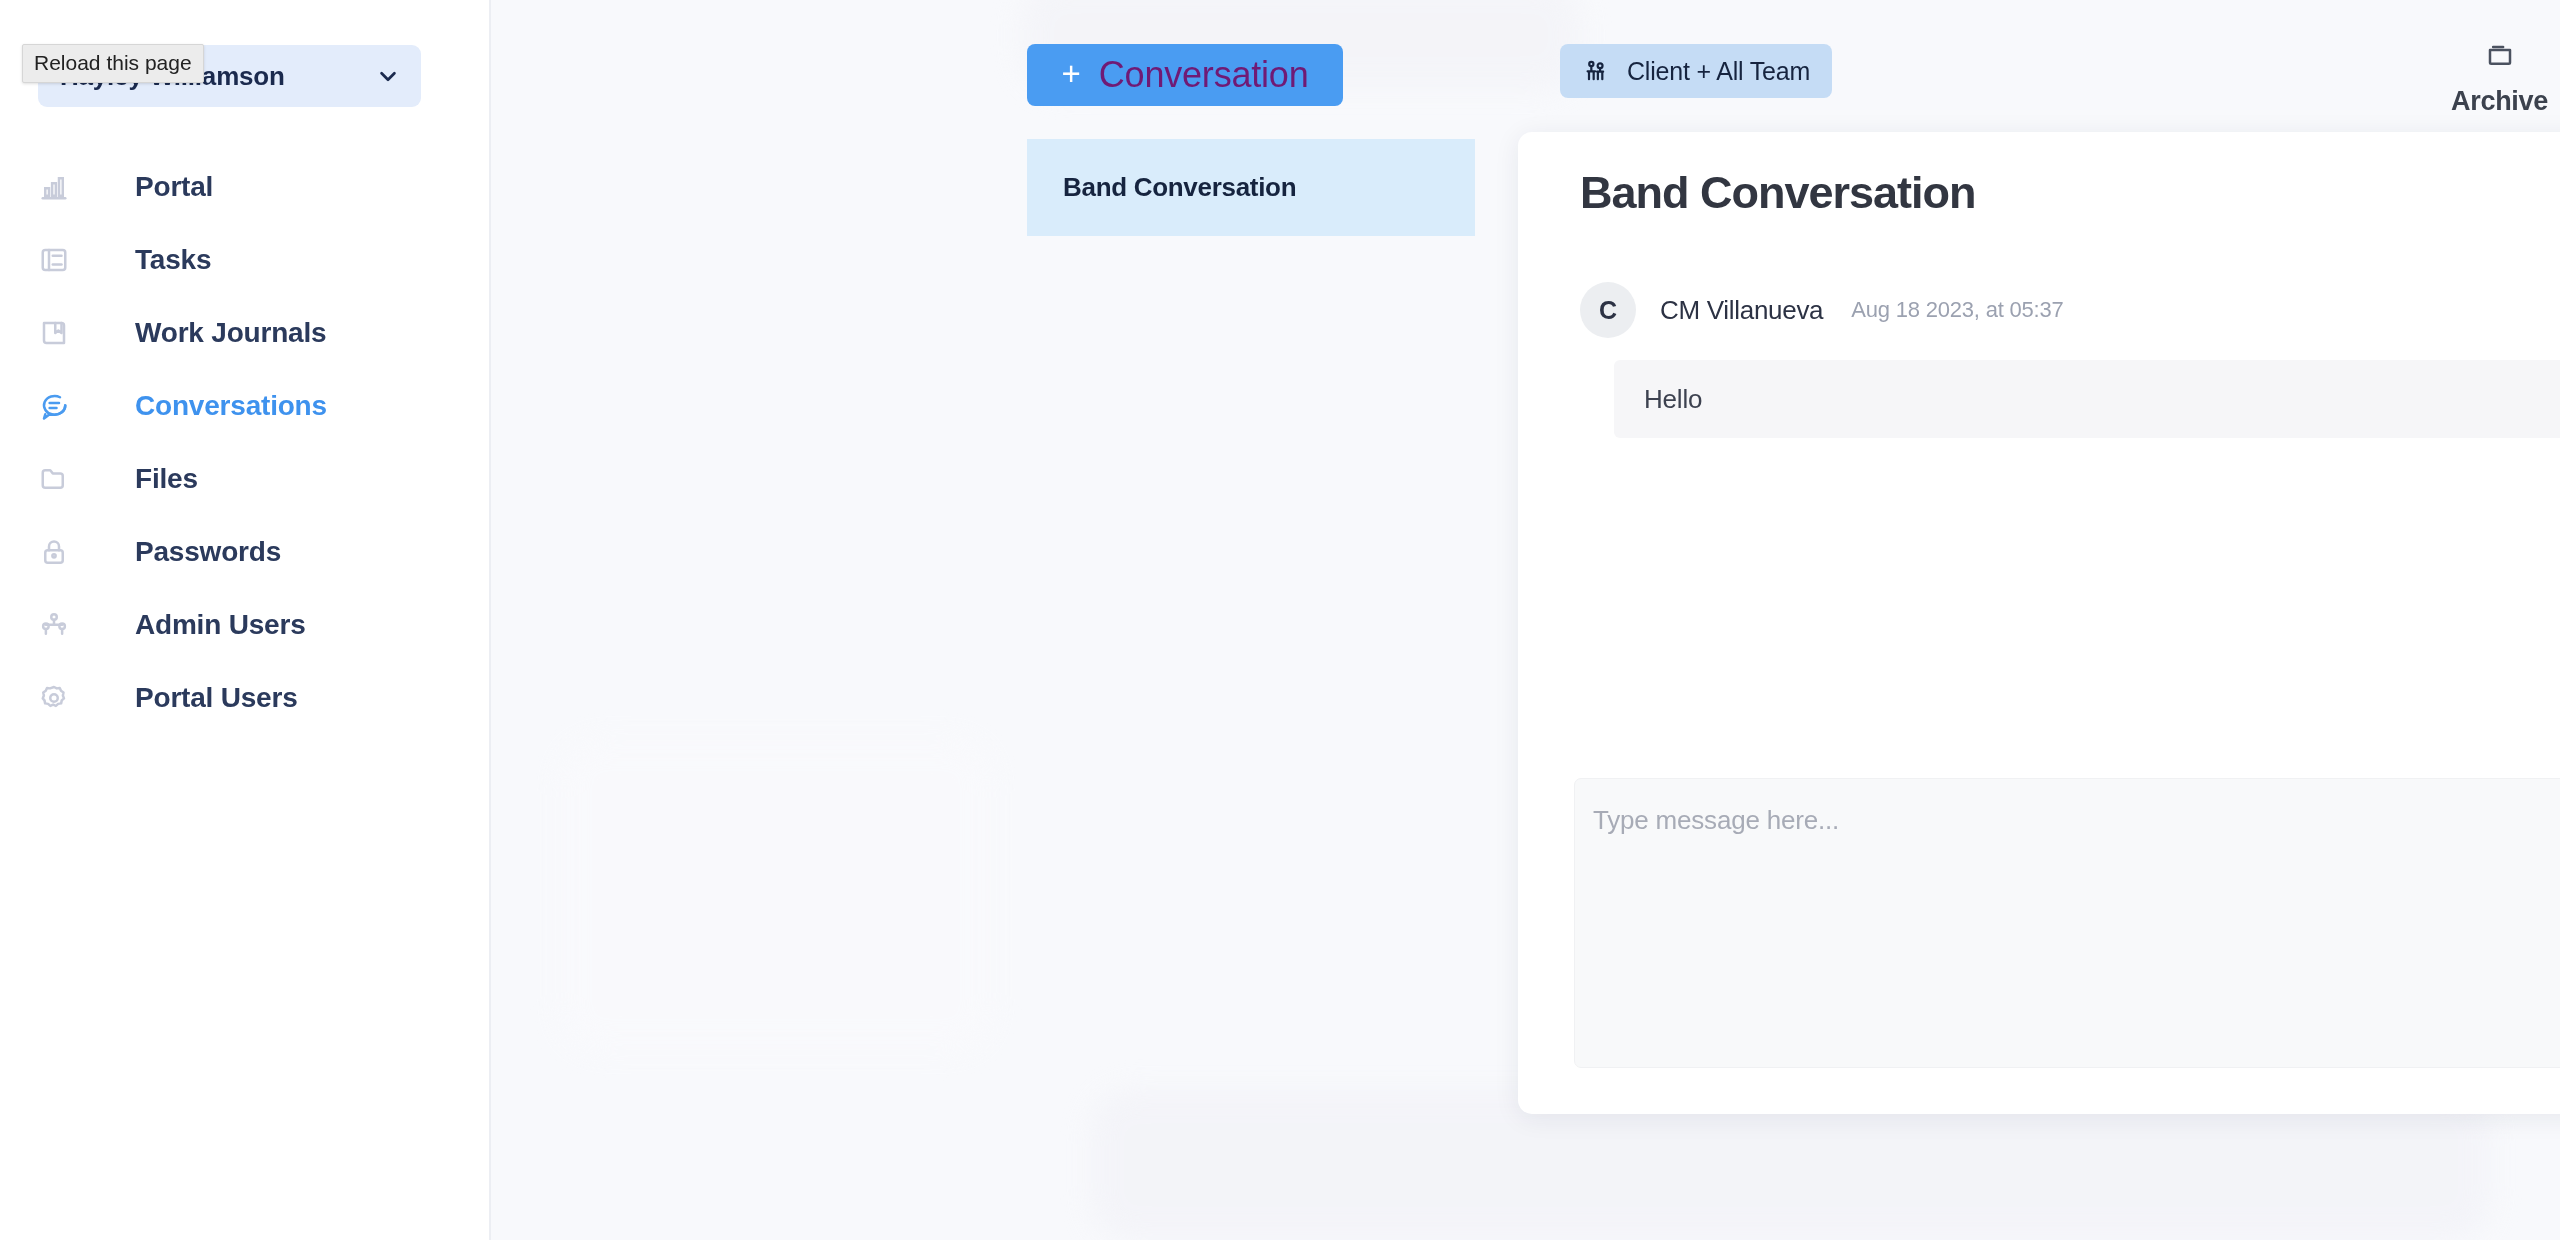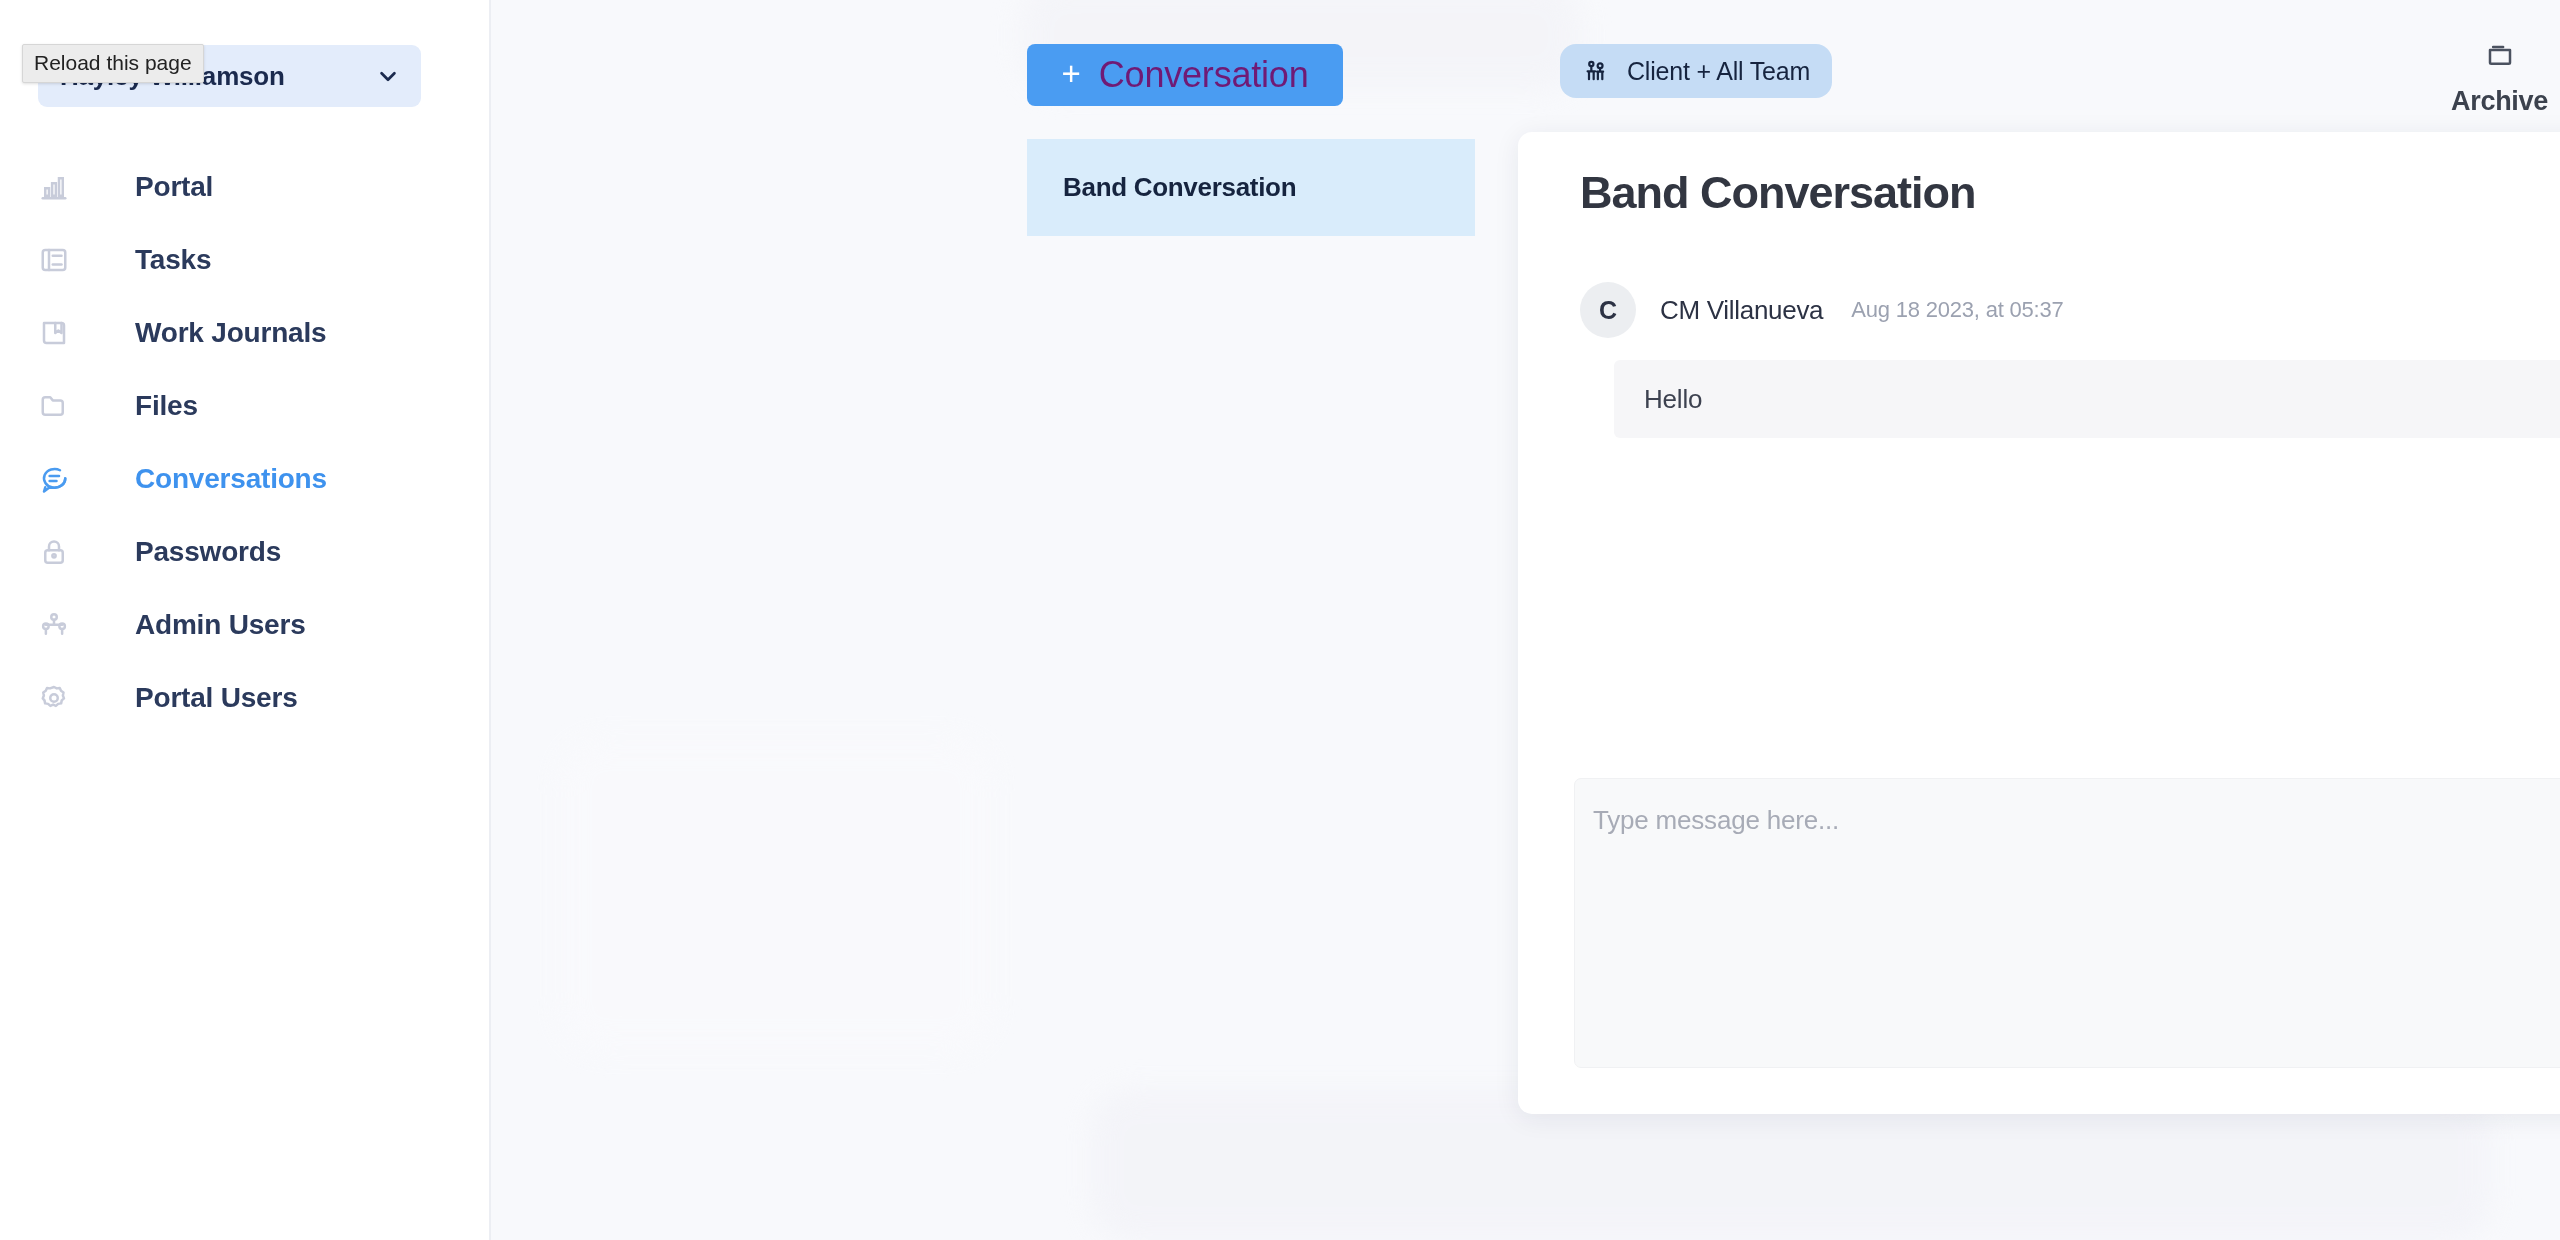--- a/index.html
+++ b/index.html
@@ -153,21 +153,21 @@
   }
   .conv-item-label {
     font-size: 26px; font-weight: 700; color: #16243f; letter-spacing: -0.3px;
   }
 
   .team-chip {
     position: absolute;
     left: 1069px; top: 44px;
     height: 54px;
     background: #c5dcf5;
-    border-radius: 16px;
+    border-radius: 8px;
     display: flex;
     align-items: center;
     gap: 17px;
     padding: 0 22px;
     cursor: pointer;
   }
   .team-chip .ico { width: 28px; height: 28px; color: #16243f; }
   .team-chip .label { font-size: 25px; color: #16243f; font-weight: 500; letter-spacing:-0.2px; }
 
   .archive-btn {
@@ -318,39 +318,39 @@
       <div class="nav-item">
         <span class="nav-icon">
           <svg viewBox="0 0 24 24" width="30" height="30" fill="none" stroke="currentColor" stroke-width="2" stroke-linecap="round" stroke-linejoin="round">
               <path d="M4 4h14a2 2 0 0 1 2 2v14H6a2 2 0 0 1-2-2z"></path>
               <path d="M13 4v8l2.5-2 2.5 2V4"></path>
             </svg>
         </span>
         <span class="nav-label">Work Journals</span>
       </div>
 
-      <div class="nav-item">
-        <span class="nav-icon">
-          <svg viewBox="0 0 24 24" width="30" height="30" fill="none" stroke="currentColor" stroke-width="2" stroke-linecap="round" stroke-linejoin="round">
-              <path d="M3 7a2 2 0 0 1 2-2h4l2 2.5h6a2 2 0 0 1 2 2V17a2 2 0 0 1-2 2H5a2 2 0 0 1-2-2z"></path>
-            </svg>
-        </span>
-        <span class="nav-label">Files</span>
-      </div>
-
       <div class="nav-item active">
         <span class="nav-icon">
           <svg viewBox="0 0 24 24" width="30" height="30" fill="none" stroke="currentColor" stroke-width="2" stroke-linecap="round" stroke-linejoin="round">
               <path d="M21 11.5a8.5 7.5 0 1 1-4.2-6.5"></path>
               <path d="M21 11.5a8.5 7.5 0 0 1-8.5 7.5H8l-4 3 1-3.4"></path>
               <line x1="8.5" y1="9.5" x2="16" y2="9.5"></line>
               <line x1="8.5" y1="13.5" x2="14" y2="13.5"></line>
             </svg>
         </span>
         <span class="nav-label">Conversations</span>
+      </div>
+
+      <div class="nav-item">
+        <span class="nav-icon">
+          <svg viewBox="0 0 24 24" width="30" height="30" fill="none" stroke="currentColor" stroke-width="2" stroke-linecap="round" stroke-linejoin="round">
+              <path d="M3 7a2 2 0 0 1 2-2h4l2 2.5h6a2 2 0 0 1 2 2V17a2 2 0 0 1-2 2H5a2 2 0 0 1-2-2z"></path>
+            </svg>
+        </span>
+        <span class="nav-label">Files</span>
       </div>
 
       <div class="nav-item">
         <span class="nav-icon">
           <svg viewBox="0 0 24 24" width="30" height="30" fill="none" stroke="currentColor" stroke-width="2" stroke-linecap="round" stroke-linejoin="round">
               <rect x="5" y="10.5" width="14" height="10" rx="2"></rect>
               <path d="M8 10.5V7.5a4 4 0 0 1 8 0v3"></path>
               <circle cx="12" cy="15" r="1.3"></circle>
             </svg>
         </span>

